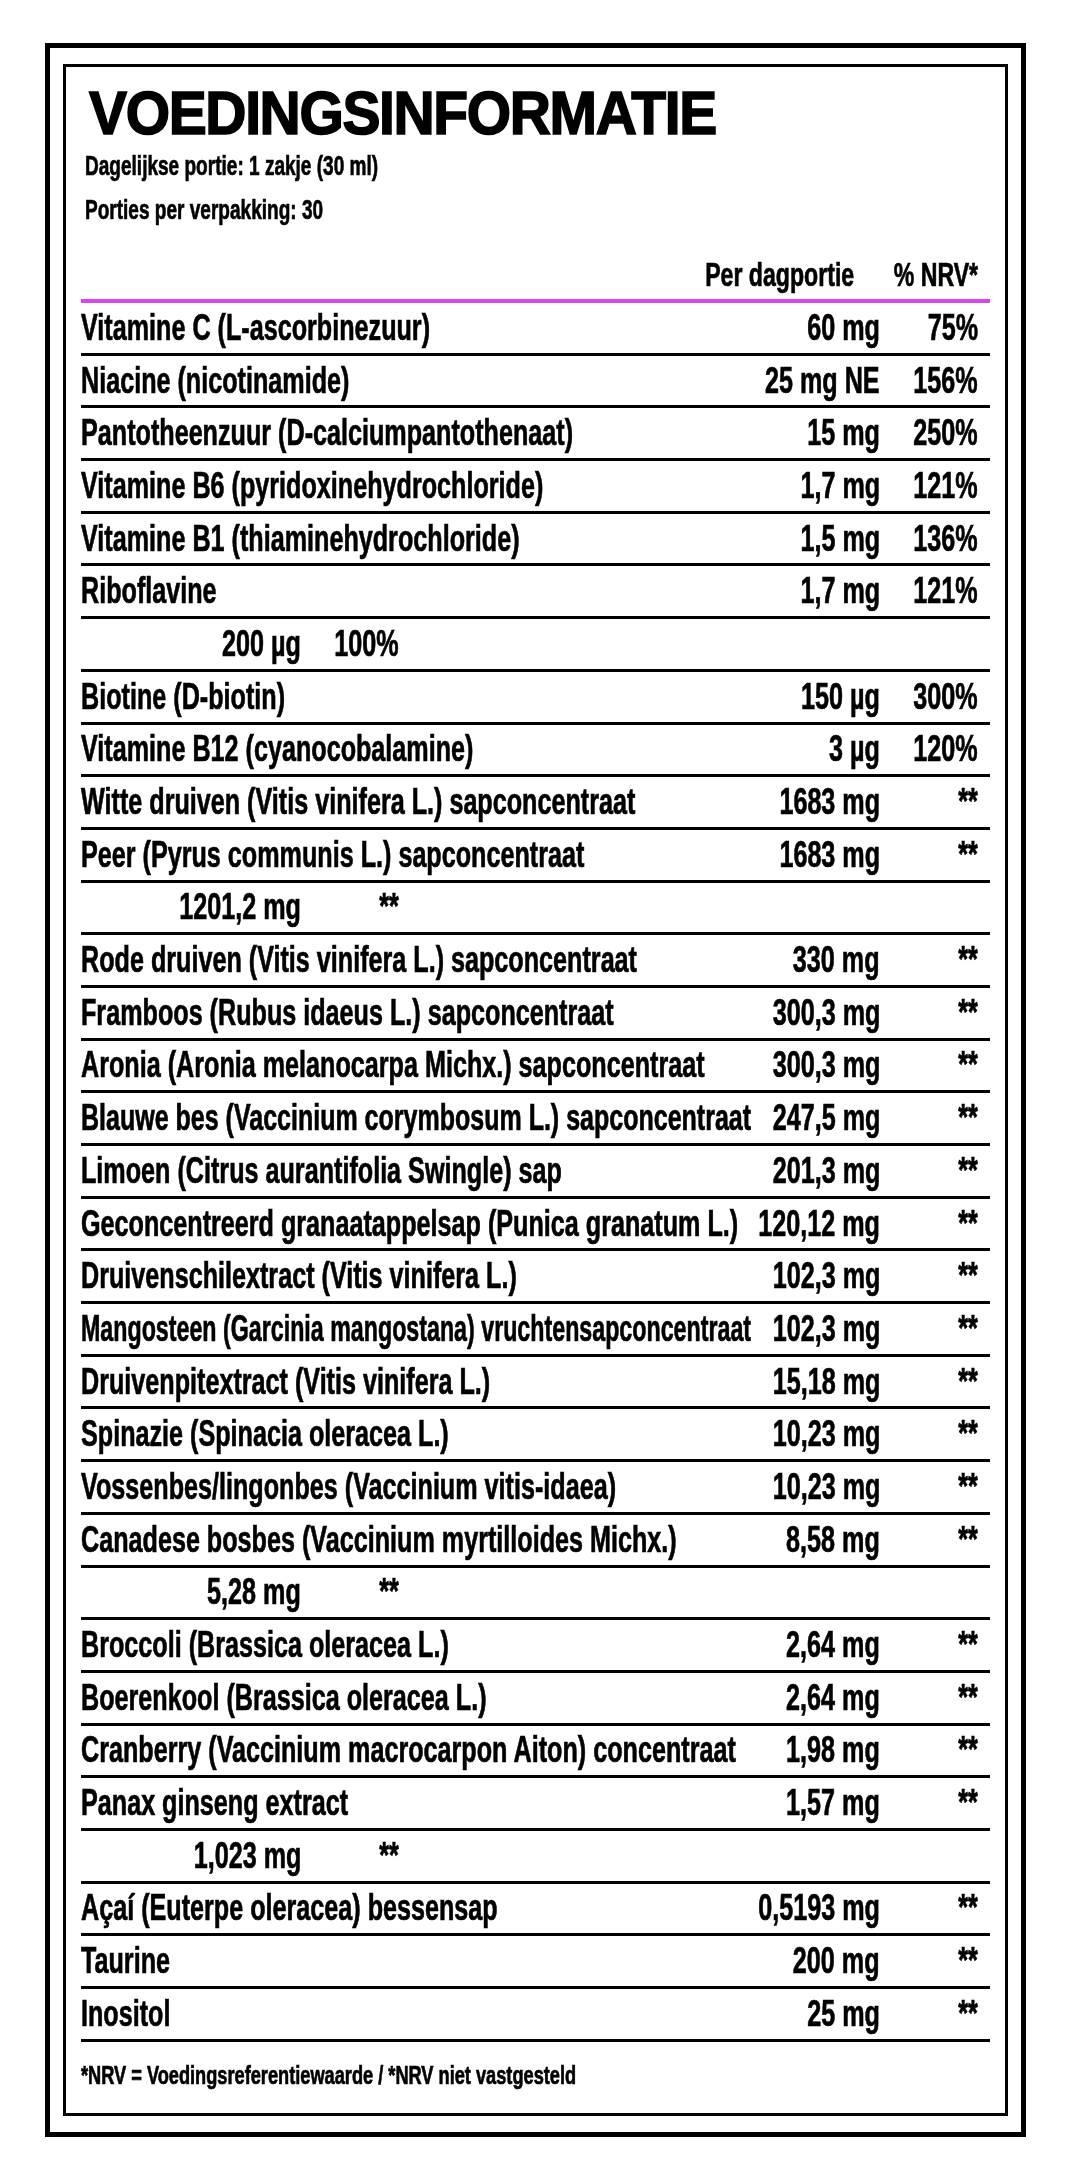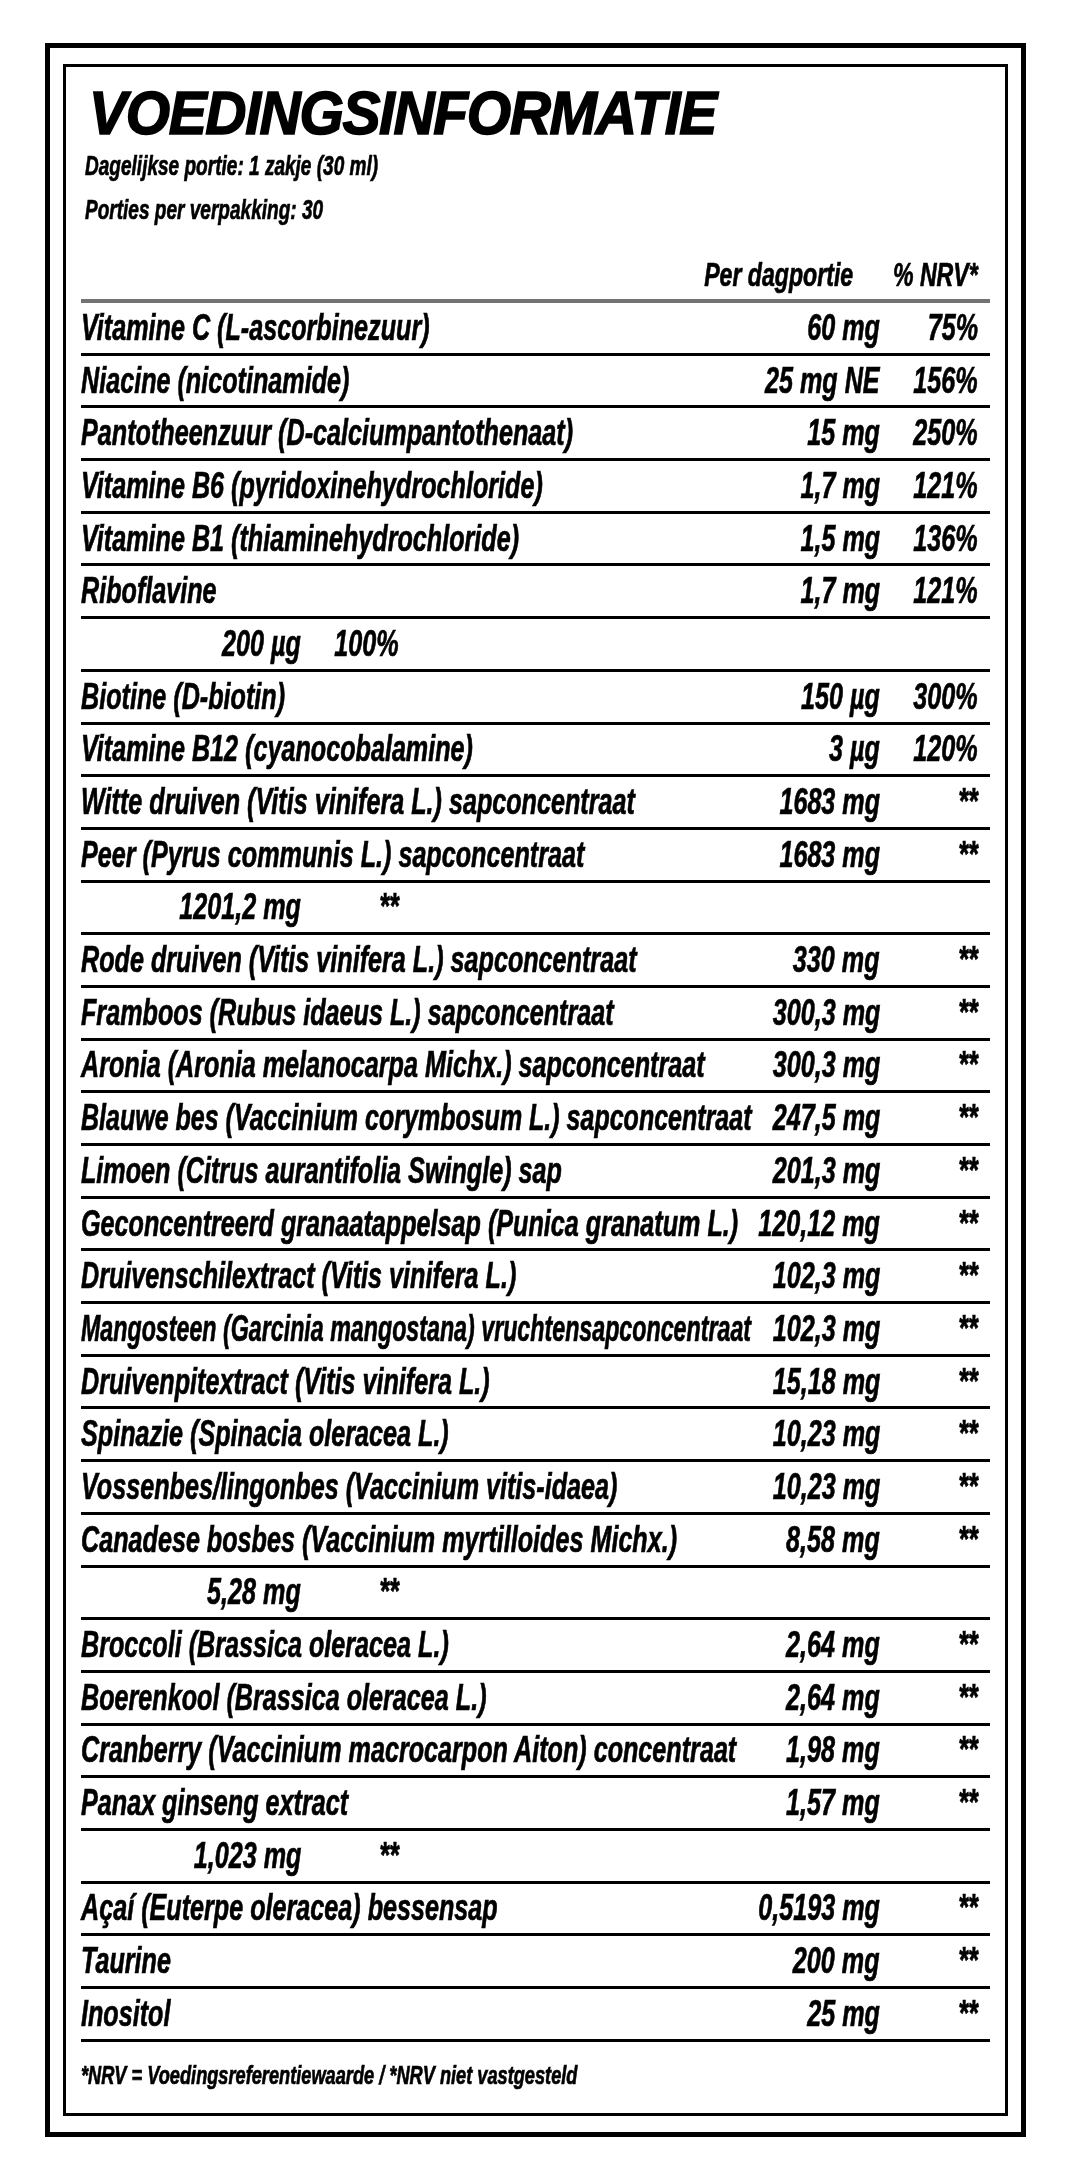--- a/index.html
+++ b/index.html
@@ -26,21 +26,20 @@
     box-sizing: border-box;
     background: #fff;
   }
   .inner {
     position: absolute;
     left: 13px; right: 13px; top: 16px; bottom: 16px;
     border: 3px solid #000;
     box-sizing: border-box;
     padding: 15px 15px 0 15px;
     overflow: hidden;
-    font-style: italic;
   }
 
   
   .t {
     display: inline-block;
     white-space: nowrap;
     transform: scaleX(0.68);
     transform-origin: 0 50%;
     -webkit-text-stroke: 0.7px currentColor;
   }
@@ -63,21 +62,21 @@
     line-height: 44px;
     margin-left: 4px;
   }
 
   
   .hdr {
     display: flex;
     align-items: flex-end;
     height: 62px;
     padding-bottom: 5px;
-    border-bottom: 4px solid #737373;
+    border-bottom: 4px solid #d946ef;
     font-size: 34px;
   }
   .row {
     display: flex;
     align-items: center;
     height: 49.7px;
     border-bottom: 3px solid #000;
     font-size: 37px;
   }
   .c-name { flex: 1 1 auto; min-width: 0; overflow: visible; }

